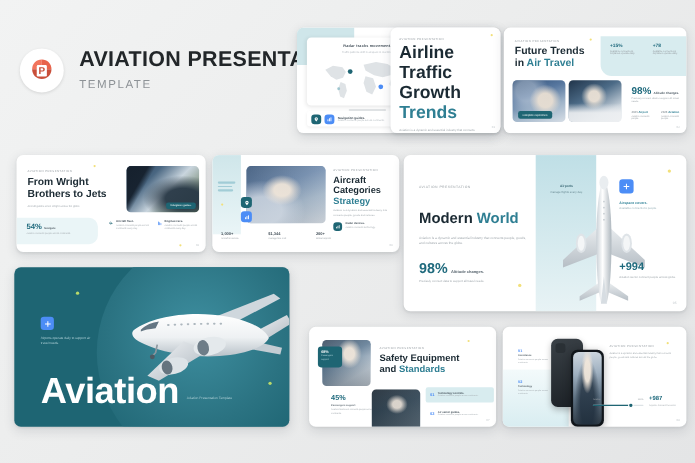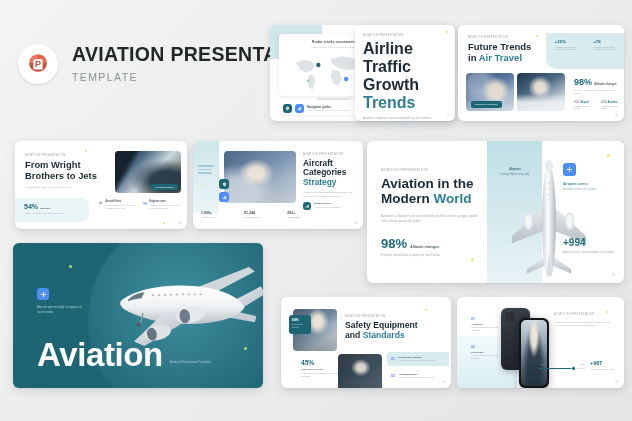--- a/index.html
+++ b/index.html
@@ -374,21 +374,21 @@
 </div>
 
 <div class="slide" style="left:367px; top:141px; width:257px; height:142px;">
   <div class="pad">
 
     <div style="position:absolute;left:120px;top:0;width:55px;height:100%;background:linear-gradient(180deg,#bfdfe6 0%,#e8f3f5 100%);"></div>
 
     <div style="position:absolute;left:14px;top:27px;width:102px;">
       <div class="eyebrow" style="font-size:3.1px;">Aviation Presentation</div>
       <div class="h-big" style="font-size:13.5px;margin-top:4px;">
-        <span>Aviation in the</span><br>
+        <br>
         <span>Modern </span><span class="accent">World</span>
       </div>
       <div class="body-s" style="font-size:3px;margin-top:8px;">Aviation is a dynamic and essential industry that connects people, goods, and cultures across the globe.</div>
       <div style="display:flex;align-items:baseline;gap:3px;margin-top:13px;">
         <div class="stat-n" style="font-size:13px;">98%</div>
         <div style="font-size:3.6px;font-weight:700;color:#53606a;">Altitude changes.</div>
       </div>
       <div class="body-s" style="font-size:2.7px;margin-top:3px;">Precisely connect data to support all travel needs.</div>
     </div>
     <div class="dot-y" style="left:104px;bottom:22px;width:3px;height:3px;"></div>

